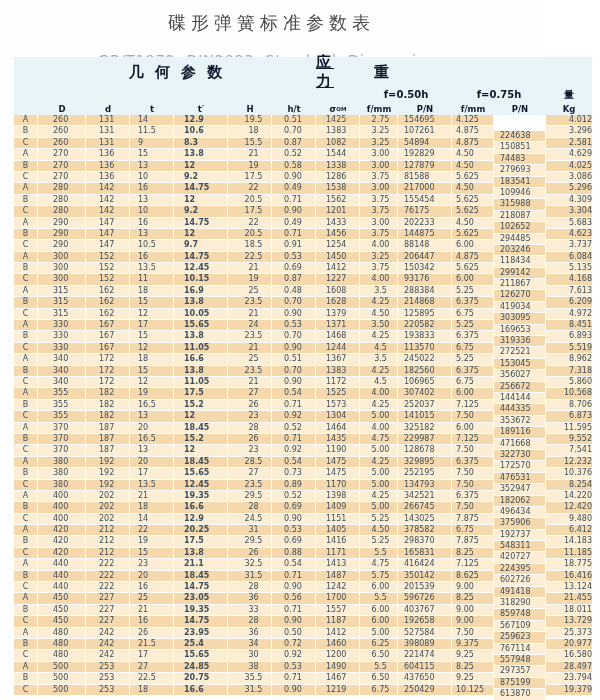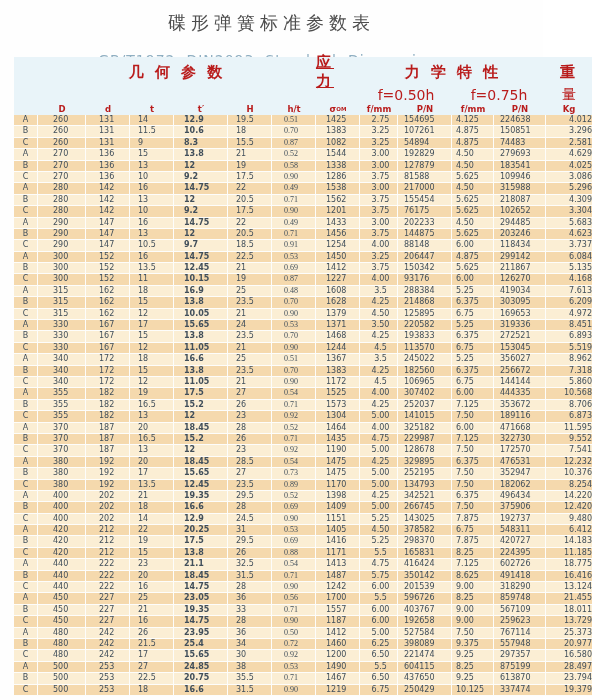--- a/index.html
+++ b/index.html
@@ -10,27 +10,27 @@
   .page{position:relative;width:543px;height:700px;background:#fefefe;}
   .title{
     text-align:center;padding-top:11px;font-size:18px;color:#4d4d4d;
     letter-spacing:5px;font-weight:500;
   }
   .subtitle{
     text-align:center;font-size:14px;color:#8fafc2;letter-spacing:1px;margin-top:17px;
   }
   .tbl{position:absolute;left:14px;top:57px;width:578px;}
   
-  .thead{background:#e9f4f9;color:#b91c1c;}
+  .thead{background:#e9f4f9;color:#0f172a;}
   .hrow{display:flex;}
   .hrow .hc{box-sizing:border-box;display:flex;align-items:center;justify-content:center;}
   .band1{height:30px;}
   .band1 .hc{font-size:15px;font-weight:bold;letter-spacing:3px;}
   .band2{height:15px;}
-  .band2 .hc{font-size:14px;font-weight:normal;letter-spacing:0;}
+  .band2 .hc{font-size:10px;font-weight:bold;letter-spacing:0;}
   .band3{height:13px;}
   .band3 .hc{font-size:8.5px;font-weight:bold;letter-spacing:0;}
   .band3 sub{font-size:5.5px;}
   
   .g-letter{width:24px;}
   .g-geom{width:278px;}
   .g-stress{width:44px;text-decoration:underline;}
   .g-mech{width:186px;}
   .g-weight{width:46px;}
   .g-blank2{width:346px;}
@@ -44,46 +44,45 @@
   .cell{
     box-sizing:border-box;height:10.4px;line-height:10.6px;font-size:8px;
     color:#414f5b;border-right:1px solid #fdfdfb;white-space:nowrap;overflow:hidden;
   }
   .cell:last-child{border-right:none;}
   .c-letter{width:24px;text-align:center;}
   .c-D{width:48px;padding-left:15px;}
   .c-d{width:44px;padding-left:13px;}
   .c-t{width:44px;padding-left:8px;}
   .c-t2{width:54px;padding-left:10px;font-weight:bold;}
-  .c-H{width:44px;padding-left:8px;}
-  .c-ht{width:44px;padding-left:12px;font-family:Liberation Serif, serif;}
+  .c-H{width:44px;padding-left:8px;text-align:center;}
+  .c-ht{width:44px;padding-left:12px;}
   .c-sigma{width:44px;padding-left:10px;}
   .c-f1{width:38px;padding-left:4px;text-align:center;}
   .c-p1{width:54px;padding-left:6px;}
   .c-f2{width:42px;padding-left:4px;}
-  .c-p2{width:52px;padding-left:6px;}
+  .c-p2{width:52px;padding-left:6px;margin-top:16px;}
   .c-kg{width:46px;padding-left:6px;text-align:right;}
 </style>
 </head>
 <body>
 
 <div class="page">
 
   <div class="title">碟形弹簧标准参数表</div>
   <div class="subtitle">GB/T1972, DIN2093, Standard, Disc springs</div>
 
   <div class="tbl">
 
     <div class="thead">
 
       <div class="hrow band1">
         <div class="hc g-letter"></div>
         <div class="hc g-geom">几 何 参 数</div>
         <div class="hc g-stress">应 力</div>
-        <div class="hc g-mech">力 学 特 性</div>
         <div class="hc g-weight">重</div>
       </div>
 
       <div class="hrow band2">
         <div class="hc g-blank2"></div>
         <div class="hc g-f050">f=0.50h</div>
         <div class="hc g-f075">f=0.75h</div>
         <div class="hc g-weight">量</div>
       </div>
 

